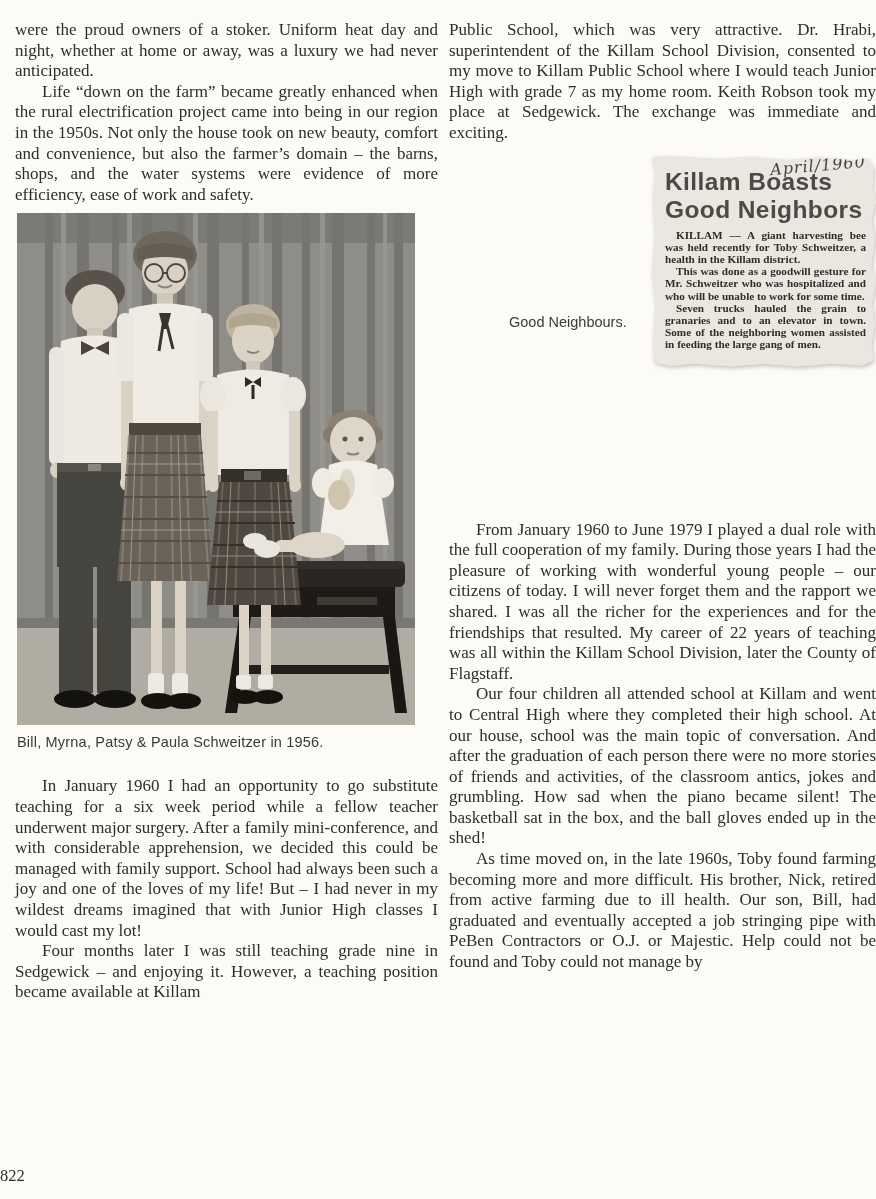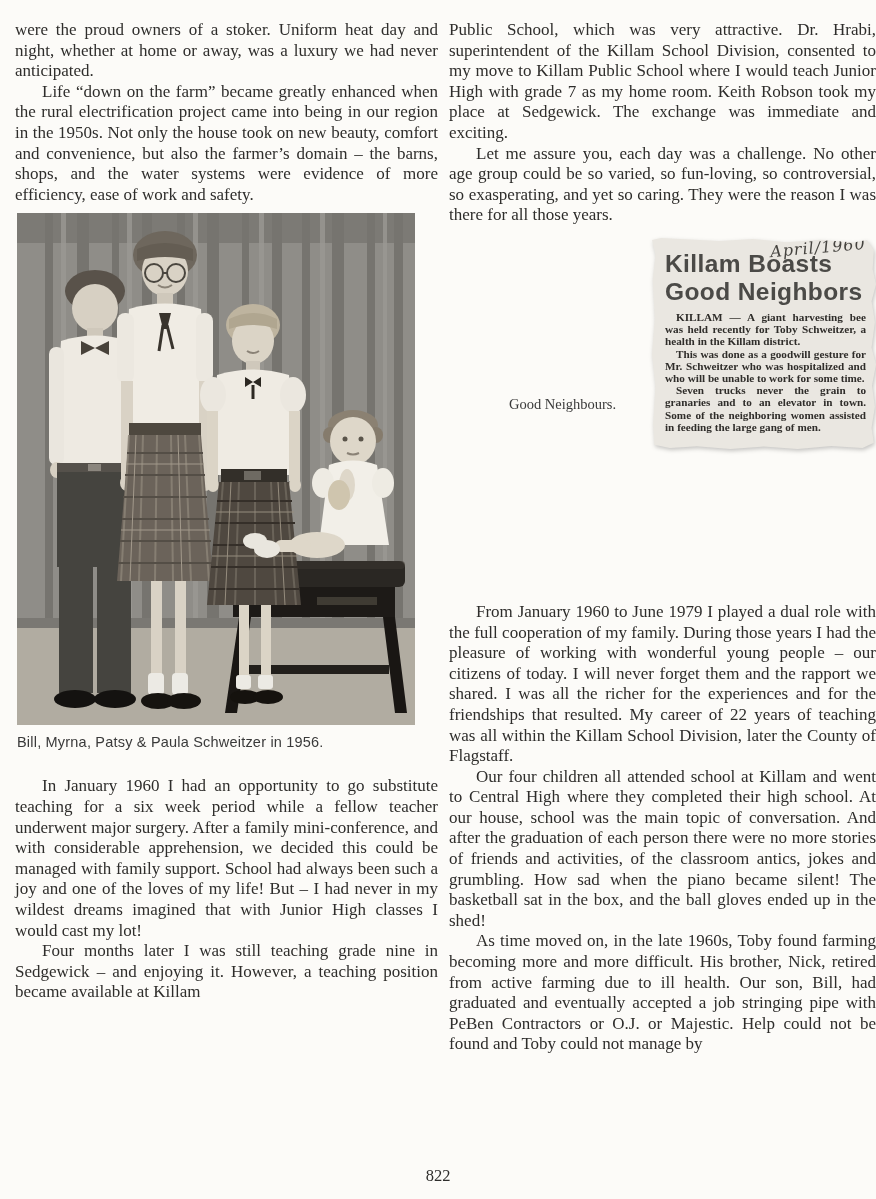--- a/index.html
+++ b/index.html
@@ -29,21 +29,21 @@
   figcaption{
     font-family:"Liberation Sans", sans-serif;
     font-size:14.5px;color:#3a3a3a;
     margin:9px 0 26px 0;letter-spacing:.2px;
   }
 
   
   .clip-section{position:relative;height:356px;margin-top:12px;margin-bottom:8px;}
   .clip-label{
     position:absolute;left:60px;top:158px;
-    font-family:Liberation Serif, serif;
+    font-family:Liberation Sans, sans-serif;
     font-size:14.5px;color:#3a3a3a;
   }
   .clip-wrap{position:absolute;right:0;top:0;filter:drop-shadow(1px 2px 2px rgba(0,0,0,.22));}
   .clipping{
     width:224px;
     box-sizing:border-box;
     background:#eae7e1;
     padding:12px 10px 16px 13px;
     clip-path:polygon(0% 1%,4% 0%,30% 1.5%,45% .5%,60% 2%,75% .8%,90% 2.2%,96% 1%,99% 6%,98.5% 15%,100% 22%,98% 30%,99.5% 40%,98% 52%,100% 60%,98.2% 70%,99.5% 80%,98% 90%,99% 97%,94% 99.5%,80% 98.6%,65% 100%,50% 98.8%,35% 100%,20% 98.7%,8% 99.6%,1% 98%,.5% 88%,1.5% 70%,0% 55%,1.2% 38%,.3% 20%,1.5% 8%);
     position:relative;
@@ -69,21 +69,21 @@
     margin:0;
     font-size:11.2px;line-height:12.2px;
     font-weight:bold;
     text-align:justify;
     text-indent:11px;
     color:#2f2d2a;
     font-family:"Liberation Serif", serif;
   }
   .page-number{
     position:absolute;left:0;right:0;top:1166px;
-    text-align:center;font-size:16.5px;color:#2e2d2b;
+    font-size:16.5px;color:#2e2d2b;
   }
 </style>
 </head>
 <body>
 
 <div class="col col-left">
   <p class="body-text">were the proud owners of a stoker. Uniform heat day and night, whether at home or away, was a luxury we had never anticipated.</p>
   <p class="body-text indent">Life “down on the farm” became greatly enhanced when the rural electrification project came into being in our region in the 1950s. Not only the house took on new beauty, comfort and convenience, but also the farmer’s domain – the barns, shops, and the water systems were evidence of more efficiency, ease of work and safety.</p>
 
   <figure class="photo">
@@ -269,33 +269,32 @@
     </svg>
     <figcaption>Bill, Myrna, Patsy &amp; Paula Schweitzer in 1956.</figcaption>
   </figure>
 
   <p class="body-text indent">In January 1960 I had an opportunity to go substitute teaching for a six week period while a fellow teacher underwent major surgery. After a family mini-conference, and with considerable apprehension, we decided this could be managed with family support. School had always been such a joy and one of the loves of my life! But – I had never in my wildest dreams imagined that with Junior High classes I would cast my lot!</p>
   <p class="body-text indent">Four months later I was still teaching grade nine in Sedgewick – and enjoying it. However, a teaching position became available at Killam</p>
 </div>
 
 <div class="col col-right">
   <p class="body-text">Public School, which was very attractive. Dr. Hrabi, superintendent of the Killam School Division, consented to my move to Killam Public School where I would teach Junior High with grade 7 as my home room. Keith Robson took my place at Sedgewick. The exchange was immediate and exciting.</p>
-  <p class="body-text indent">Let me assure you, each day was a challenge. No other age group could be so varied, so fun-loving, so controversial, so exasperating, and yet so caring. They were the reason I was there for all those years.</p>
 
   <div class="clip-section">
     <span class="clip-label">Good Neighbours.</span>
     <div class="clip-wrap">
       <div class="clipping">
         <span class="handwritten">April/1960</span>
         <h2 class="headline"><span>Killam Boasts</span><br>
         <span>Good Neighbors</span></h2>
         <div class="clip-body">
           <p>KILLAM — A giant harvesting bee was held recently for Toby Schweitzer, a health in the Killam district.</p>
           <p>This was done as a goodwill gesture for Mr. Schweitzer who was hospitalized and who will be unable to work for some time.</p>
-          <p>Seven trucks never the grain to granaries and to an elevator in town. Some of the neighboring women assisted in feeding the large gang of men.</p>
+          <p>Seven trucks hauled the grain to granaries and to an elevator in town. Some of the neighboring women assisted in feeding the large gang of men.</p>
         </div>
       </div>
     </div>
   </div>
 
   <p class="body-text indent">From January 1960 to June 1979 I played a dual role with the full cooperation of my family. During those years I had the pleasure of working with wonderful young people – our citizens of today. I will never forget them and the rapport we shared. I was all the richer for the experiences and for the friendships that resulted. My career of 22 years of teaching was all within the Killam School Division, later the County of Flagstaff.</p>
   <p class="body-text indent">Our four children all attended school at Killam and went to Central High where they completed their high school. At our house, school was the main topic of conversation. And after the graduation of each person there were no more stories of friends and activities, of the classroom antics, jokes and grumbling. How sad when the piano became silent! The basketball sat in the box, and the ball gloves ended up in the shed!</p>
   <p class="body-text indent">As time moved on, in the late 1960s, Toby found farming becoming more and more difficult. His brother, Nick, retired from active farming due to ill health. Our son, Bill, had graduated and eventually accepted a job stringing pipe with PeBen Contractors or O.J. or Majestic. Help could not be found and Toby could not manage by</p>
 </div>
 

